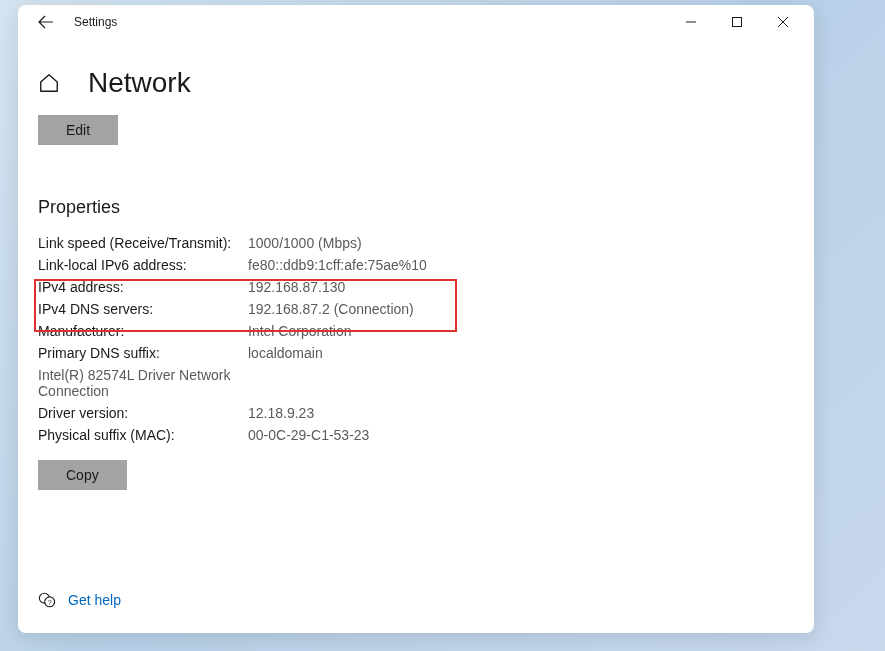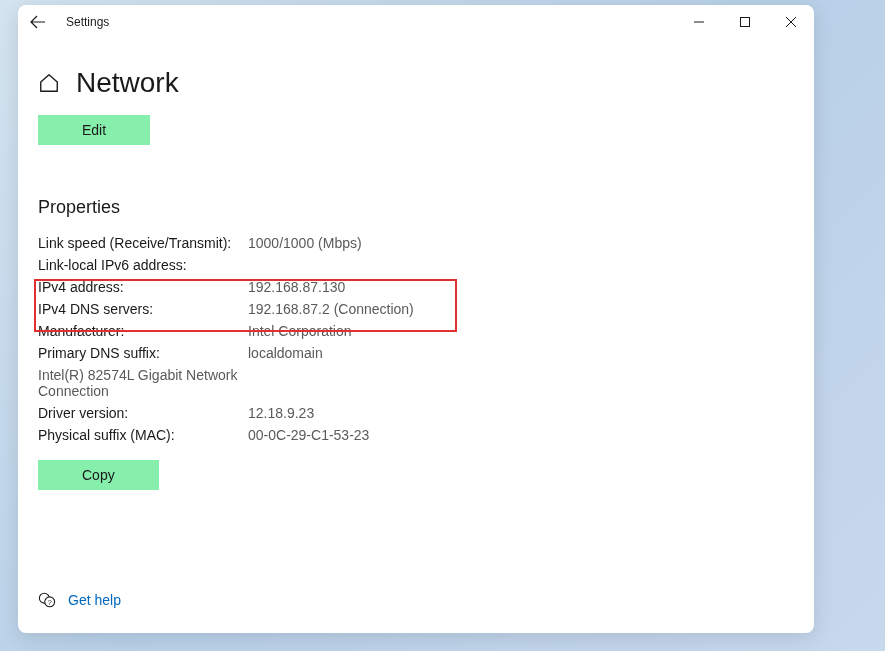--- a/index.html
+++ b/index.html
@@ -20,21 +20,21 @@
       background: #ffffff;
       border-radius: 8px;
       box-shadow: 0 4px 20px rgba(0,0,0,0.12);
       display: flex;
       flex-direction: column;
     }
     .titlebar {
       display: flex;
       align-items: center;
       height: 34px;
-      padding: 0;
+      padding: 8px;
     }
     .back-btn {
       width: 40px;
       height: 34px;
       display: flex;
       align-items: center;
       justify-content: center;
       cursor: pointer;
     }
     .back-btn svg { width: 16px; height: 16px; }
@@ -57,37 +57,37 @@
     }
     .content {
       padding: 12px 20px 0 20px;
       flex: 1;
       display: flex;
       flex-direction: column;
     }
     .header-row {
       display: flex;
       align-items: center;
-      gap: 16px;
+      gap: 28px;
       margin-bottom: 8px;
       margin-top: 16px;
     }
     .home-icon {
       width: 22px;
       height: 22px;
     }
     .page-title {
       font-size: 28px;
       font-weight: 400;
       color: #1a1a1a;
     }
     .edit-btn, .copy-btn {
-      background: #86efac;
+      background: #a3a3a3;
       border: none;
-      padding: 7px 44px;
+      padding: 7px 28px;
       font-size: 14px;
       color: #1a1a1a;
       cursor: pointer;
       margin-top: 8px;
       font-family: inherit;
     }
     .section-title {
       font-size: 18px;
       font-weight: 400;
       color: #1a1a1a;
@@ -186,39 +186,40 @@
     <h2 class="section-title">Properties</h2>
 
     <div class="prop-table">
       <div class="highlight-box"></div>
       <div class="prop-row">
         <span class="prop-label">Link speed (Receive/Transmit):</span>
         <span class="prop-value">1000/1000 (Mbps)</span>
       </div>
       <div class="prop-row">
         <span class="prop-label">Link-local IPv6 address:</span>
+        <span class="prop-value">fe80::ddb9:1cff:afe:75ae%10</span>
       </div>
       <div class="prop-row">
         <span class="prop-label">IPv4 address:</span>
         <span class="prop-value">192.168.87.130</span>
       </div>
       <div class="prop-row">
         <span class="prop-label">IPv4 DNS servers:</span>
         <span class="prop-value">192.168.87.2 (Connection)</span>
       </div>
       <div class="prop-row">
         <span class="prop-label">Manufacturer:</span>
         <span class="prop-value">Intel Corporation</span>
       </div>
       <div class="prop-row">
         <span class="prop-label">Primary DNS suffix:</span>
         <span class="prop-value">localdomain</span>
       </div>
       <div class="prop-row">
-        <span class="prop-value">Intel(R) 82574L Gigabit Network Connection</span>
+        <span class="prop-value">Intel(R) 82574L Driver Network Connection</span>
       </div>
       <div class="prop-row">
         <span class="prop-label">Driver version:</span>
         <span class="prop-value">12.18.9.23</span>
       </div>
       <div class="prop-row">
         <span class="prop-label">Physical suffix (MAC):</span>
         <span class="prop-value">00-0C-29-C1-53-23</span>
       </div>
     </div>

